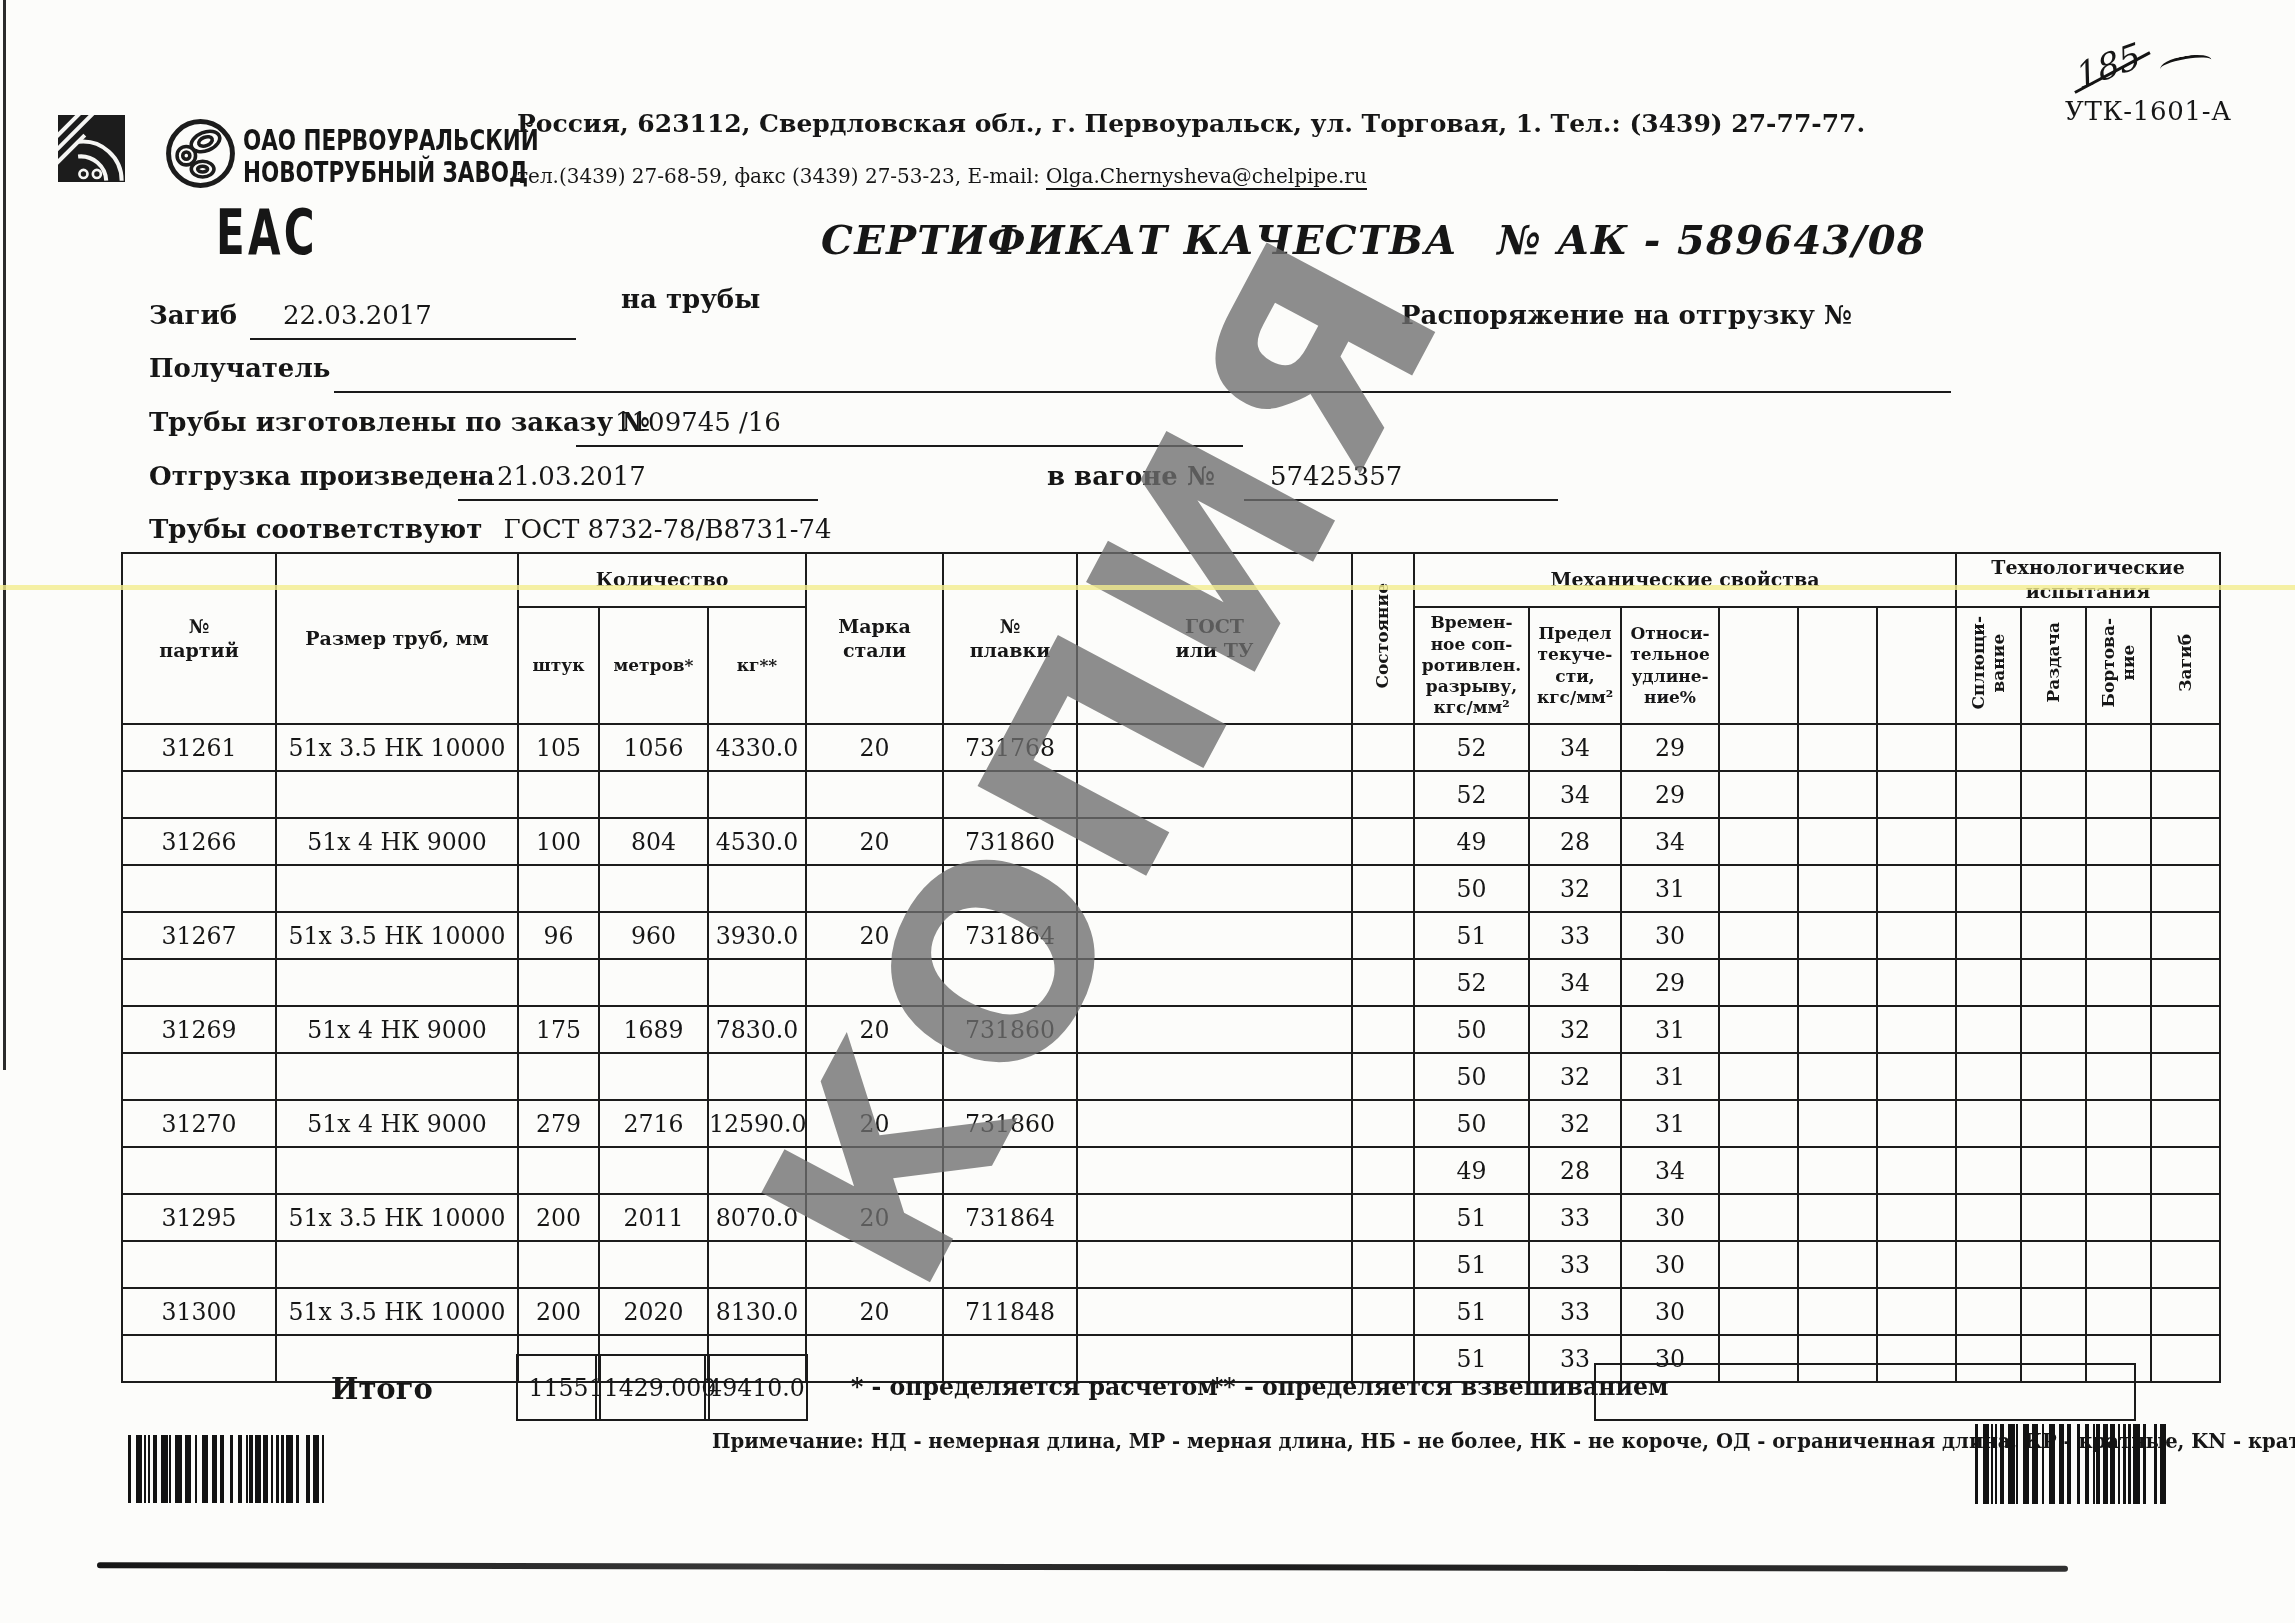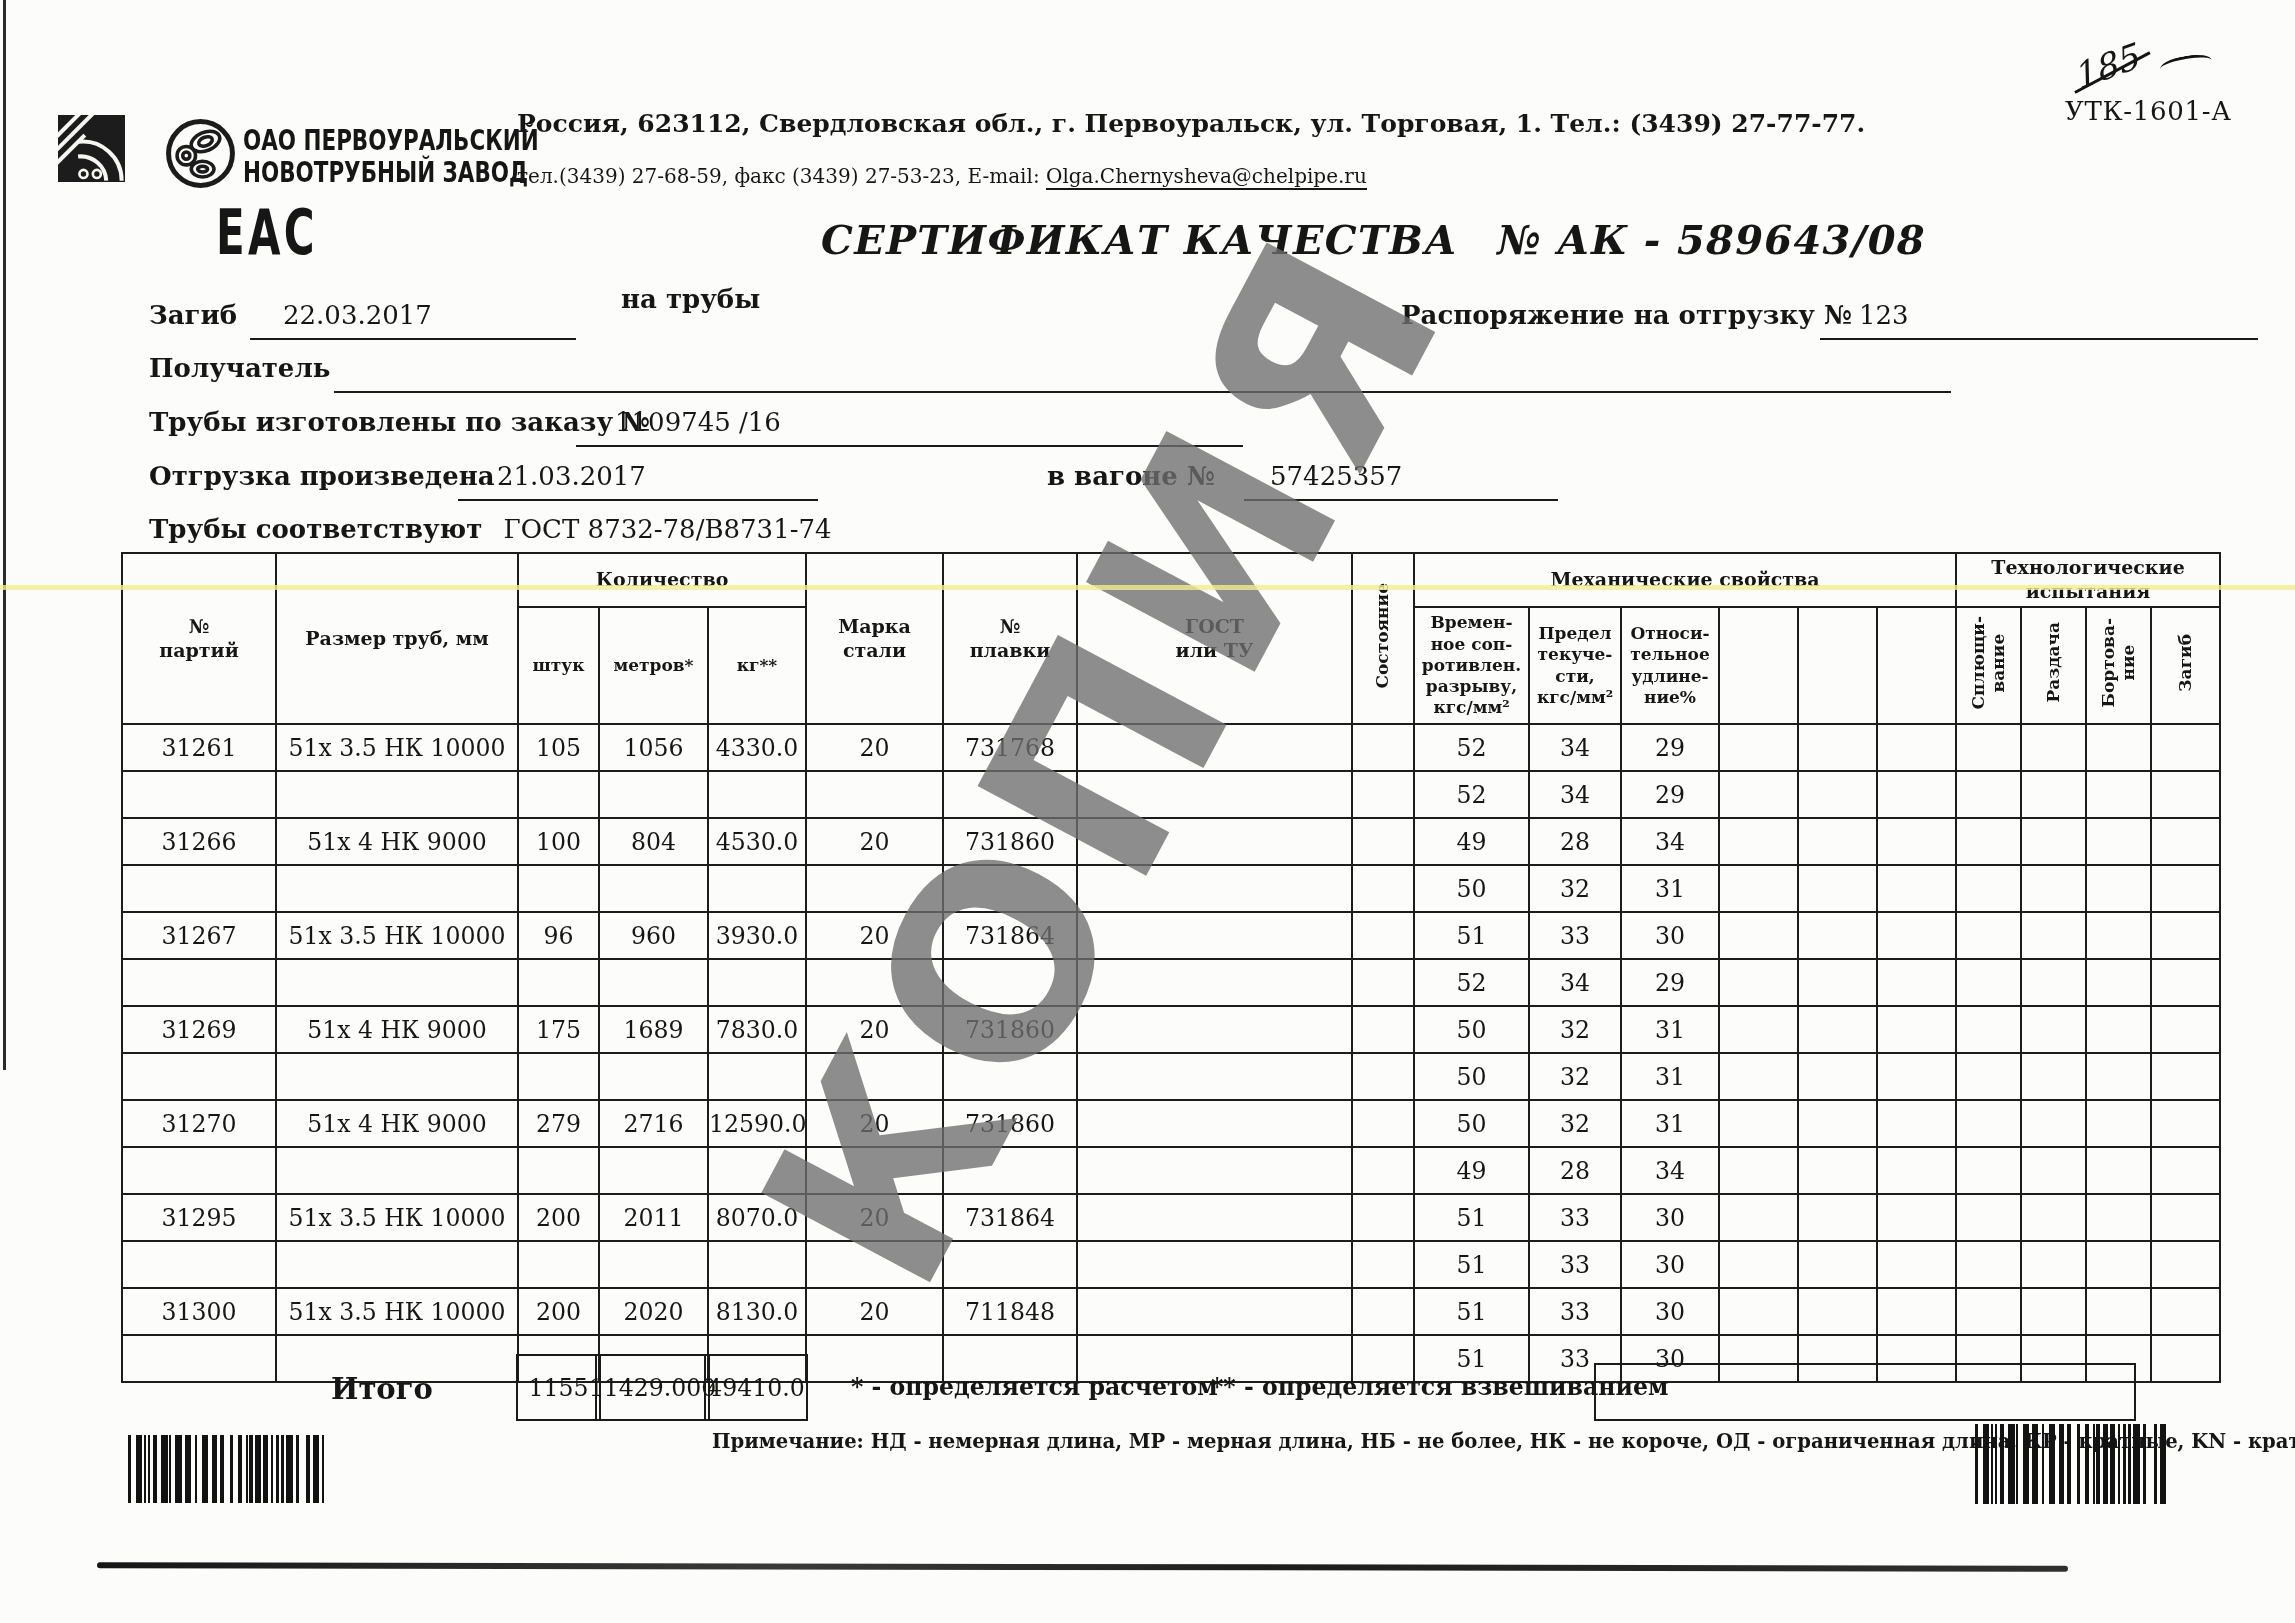--- a/index.html
+++ b/index.html
@@ -114,21 +114,20 @@
 
   <div class="abs title">
     <span>СЕРТИФИКАТ КАЧЕСТВА</span>
     <span>№  АК -  589643/08</span>
   </div>
 
   <div class="flabel" style="left:149px;top:300px;">Загиб</div>
   <div class="fval" style="left:250px;top:300px;width:293px;padding-left:33px;">22.03.2017</div>
   <div class="flabel" style="left:621px;top:284px;">на трубы</div>
   <div class="flabel" style="left:1401px;top:300px;">Распоряжение на отгрузку №</div>
-  <div class="fval" style="left:1820px;top:300px;width:399px;padding-left:39px;">123</div>
 
   <div class="flabel" style="left:149px;top:353px;">Получатель</div>
   <div class="fval" style="left:334px;top:353px;width:1617px;"></div>
 
   <div class="flabel" style="left:149px;top:407px;">Трубы изготовлены по заказу №</div>
   <div class="fval" style="left:576px;top:407px;width:628px;padding-left:39px;">1109745  /16</div>
 
   <div class="flabel" style="left:149px;top:461px;">Отгрузка произведена</div>
   <div class="fval" style="left:458px;top:461px;width:321px;padding-left:39px;">21.03.2017</div>
   <div class="flabel" style="left:1047px;top:461px;">в вагоне №</div>

